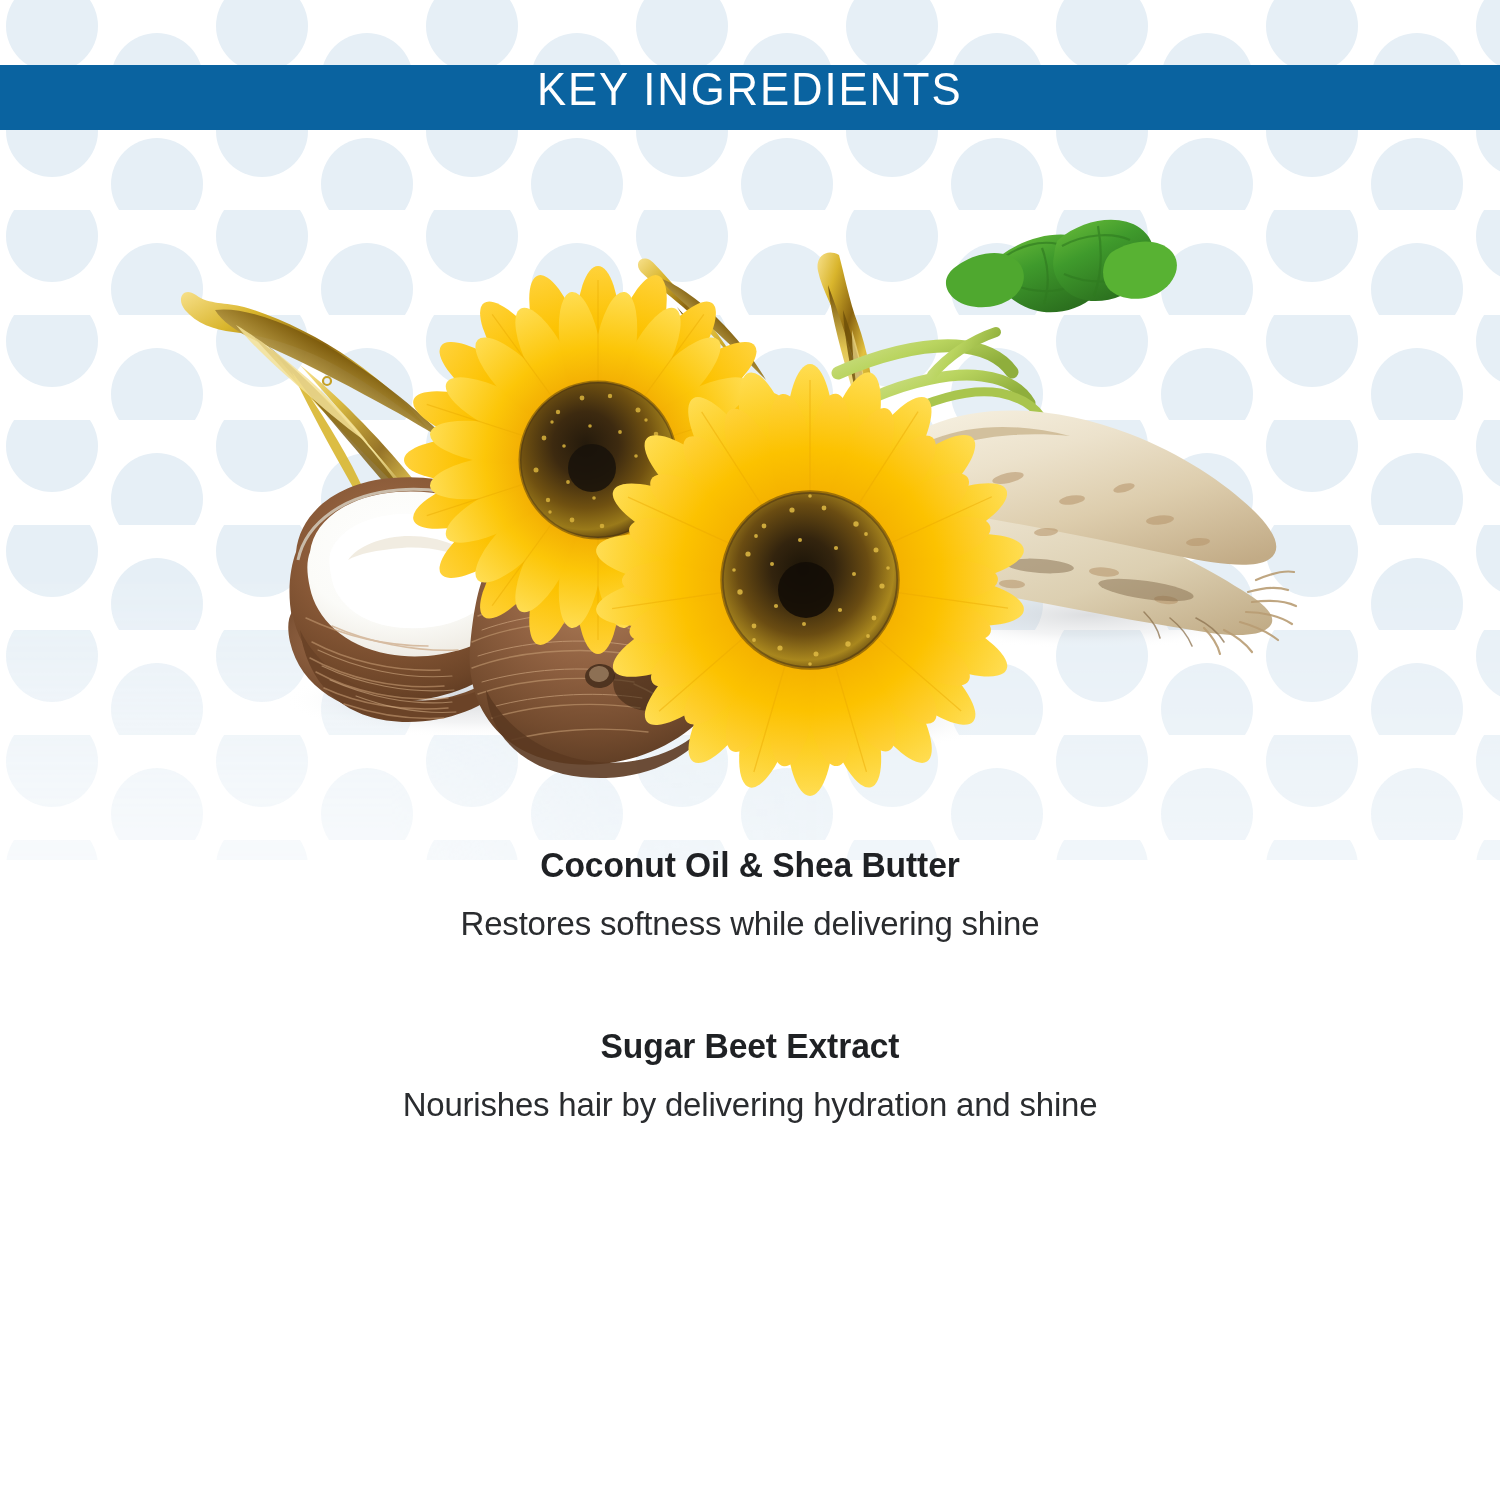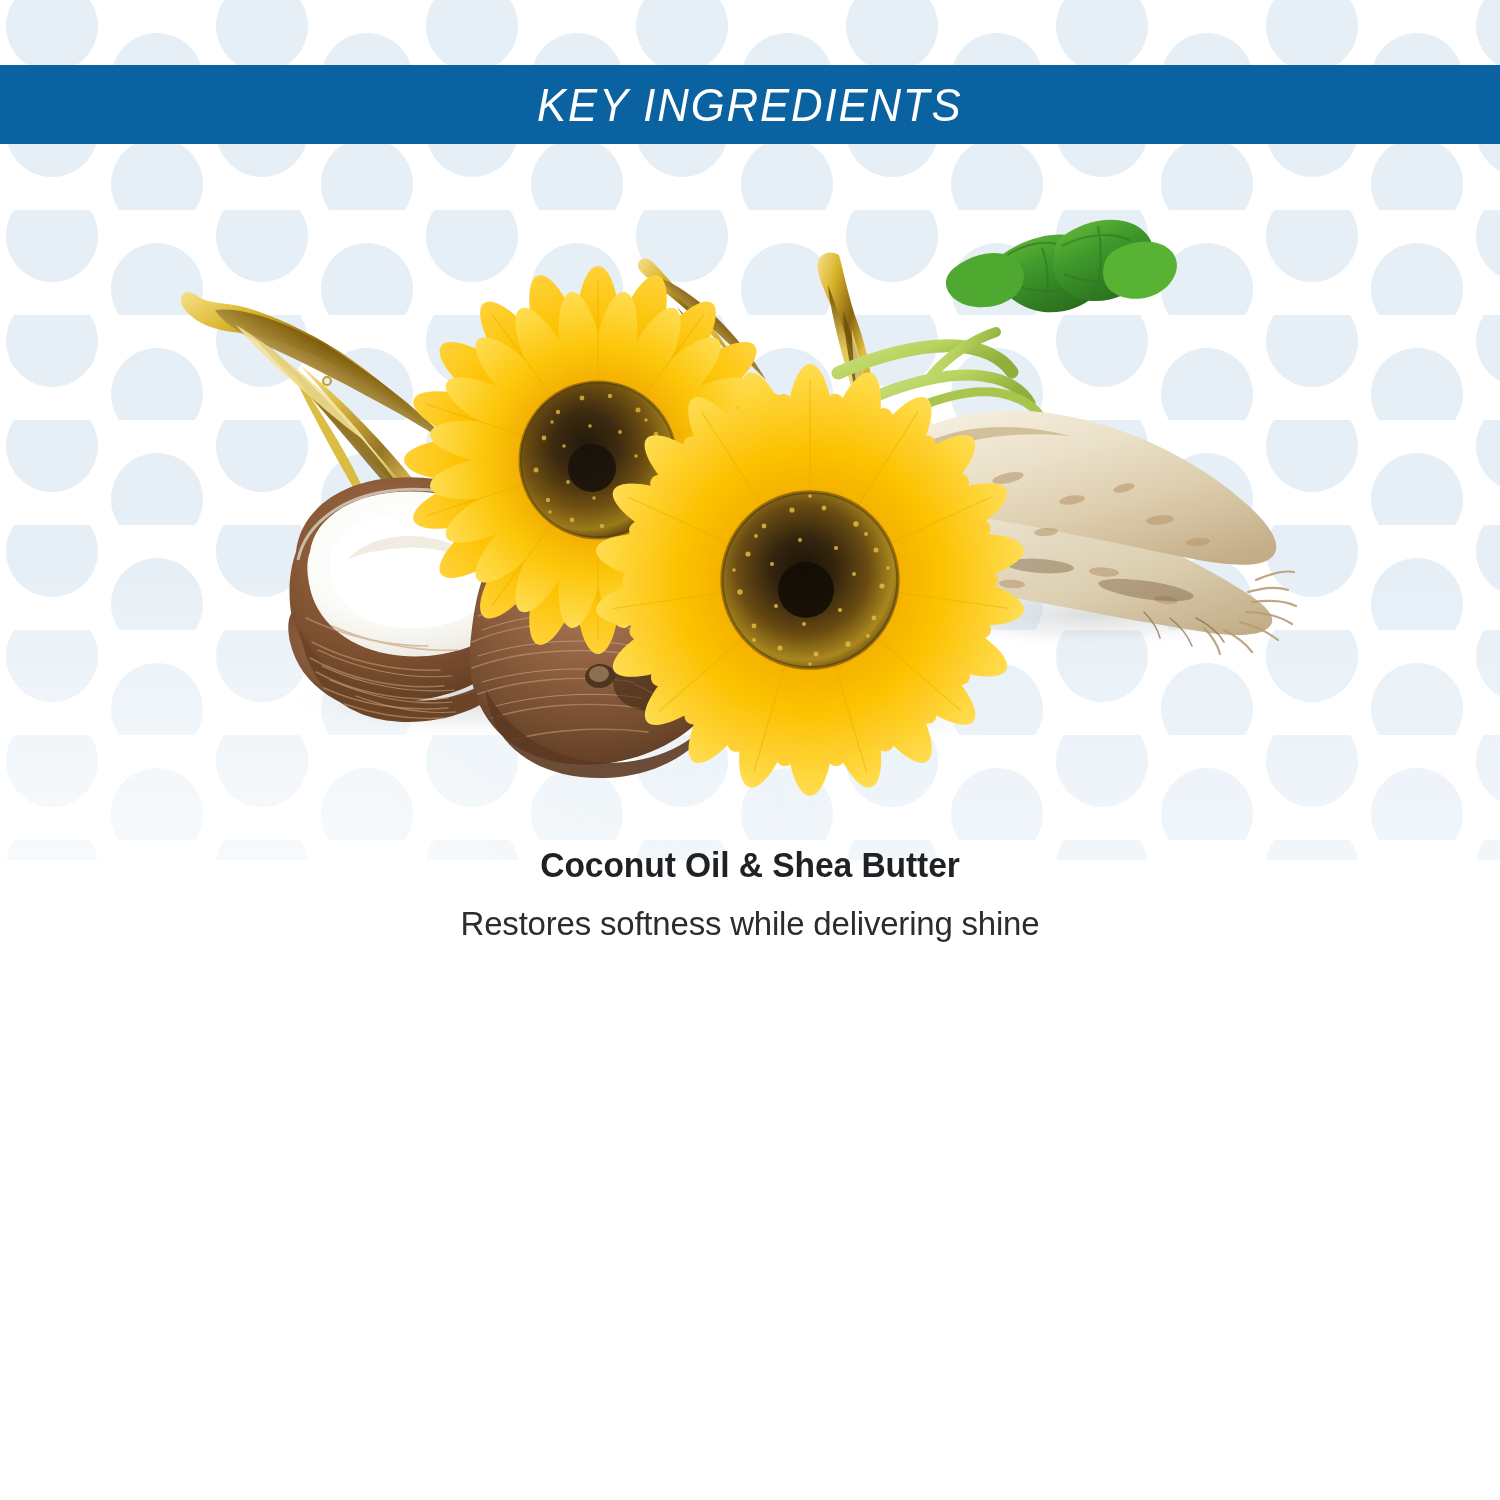--- a/index.html
+++ b/index.html
@@ -34,28 +34,27 @@
     height: 1500px;
     pointer-events: none;
   }
 
   
   .banner {
     position: absolute;
     left: 0;
     top: 65px;
     width: 1500px;
-    height: 79px;
+    height: 65px;
     background: #0a63a0;
     box-sizing: border-box;
     display: flex;
-    align-items: center;
+    align-items: flex-start;
     justify-content: center;
     z-index: 5;
-    font-style: italic;
   }
   .banner-title {
     color: #ffffff;
     font-size: 47px;
     letter-spacing: 2.0px;
     font-weight: 400;
     line-height: 1;
     transform: scaleX(0.93);
     white-space: nowrap;
   }
@@ -905,16 +904,20 @@
   </div>
 
   <div class="copy">
 
     <div class="ing-block">
       <div class="ing-name">Coconut Oil &amp; Shea Butter</div>
       <div class="ing-desc">Restores softness while delivering shine</div>
     </div>
 
 
+    <div class="ing-block">
+      <div class="ing-name">Sugar Beet Extract</div>
+      <div class="ing-desc">Nourishes hair by delivering hydration and shine</div>
+    </div>
 
   </div>
 
 </div>
 
 </body></html>

